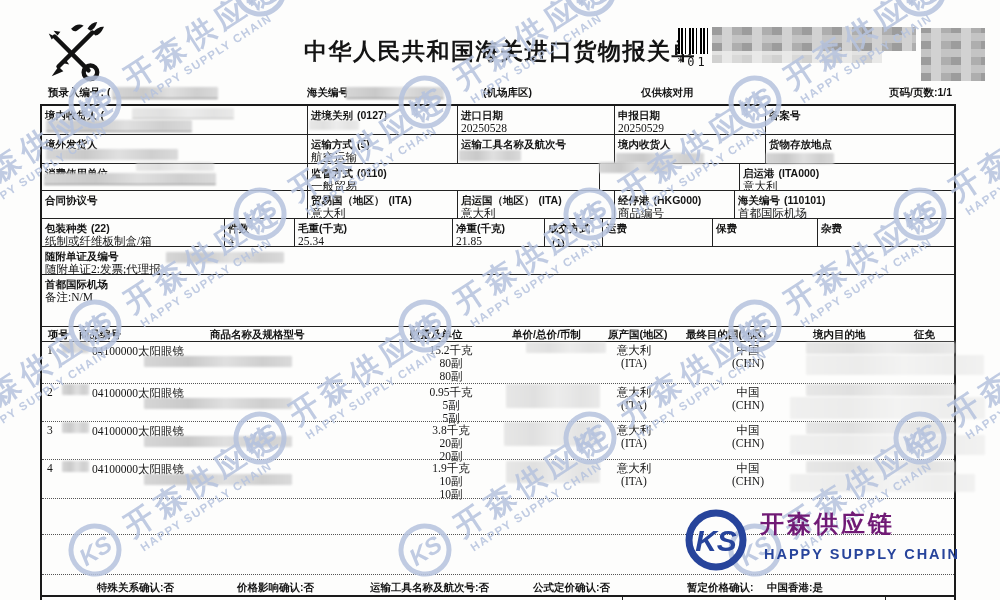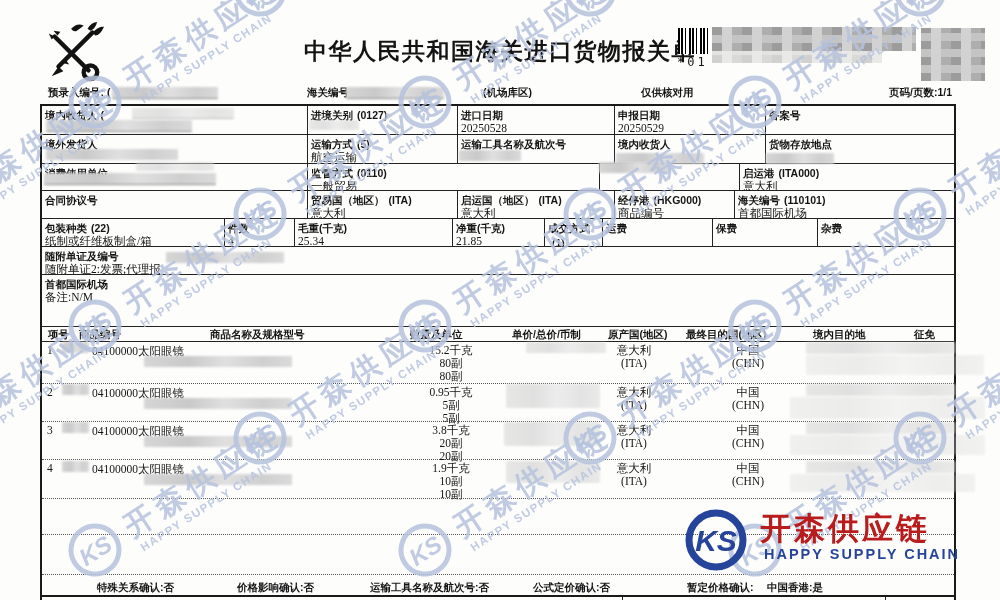--- a/index.html
+++ b/index.html
@@ -34,21 +34,21 @@
   .rd.xlight{opacity:.32;}
   .rd.ul{border-bottom:1.5px solid #8a8a8a;filter:blur(.8px);}
   .pix{position:absolute;
        background-image:repeating-linear-gradient(0deg,#9c9c9c 0 8px,#c4c4c4 8px 16px),
                         repeating-linear-gradient(90deg,#8d8d8d 0 10px,#d2d2d2 10px 20px,#aeaeae 20px 30px);
        background-blend-mode:lighten;filter:blur(.4px);}
   .pix.light{opacity:.45;}
   .bars{position:absolute;background:repeating-linear-gradient(90deg,#000 0 2px,#fff 2px 3px,#000 3px 5px,#fff 5px 7px,#000 7px 8px,#fff 8px 11px);}
   .wm-layer{position:absolute;inset:0;z-index:3;pointer-events:none;}
   .brand{position:absolute;z-index:4;}
-  .brand .cn{font-family:"Liberation Sans","DejaVu Sans",sans-serif;font-weight:700;font-size:31px;letter-spacing:3px;color:#b91c1c;}
+  .brand .cn{font-family:"Liberation Sans","DejaVu Sans",sans-serif;font-weight:700;font-size:24px;letter-spacing:3px;color:#701a75;}
   .brand .en{font-family:"Liberation Sans","DejaVu Sans",sans-serif;font-weight:700;font-size:14.5px;letter-spacing:2px;color:#27449b;}
   .wm-cn{font-family:"Liberation Sans","DejaVu Sans",sans-serif;font-weight:700;font-size:30px;letter-spacing:6px;}
   .wm-en{font-family:"Liberation Sans","DejaVu Sans",sans-serif;font-weight:700;font-size:11.5px;letter-spacing:1.5px;}
   .wm-ks{font-family:"Liberation Sans","DejaVu Sans",sans-serif;font-weight:700;font-style:italic;font-size:24px;}
   .vline{position:absolute;width:1px;background:#222;}
   .title{font-family:"Liberation Sans","DejaVu Sans",sans-serif;font-weight:700;font-size:23px;letter-spacing:1.5px;text-align:center;}
   .star{font-family:"DejaVu Sans Mono","Liberation Mono",monospace;font-size:12px;letter-spacing:3px;}
 </style>
 </head>
 <body>

